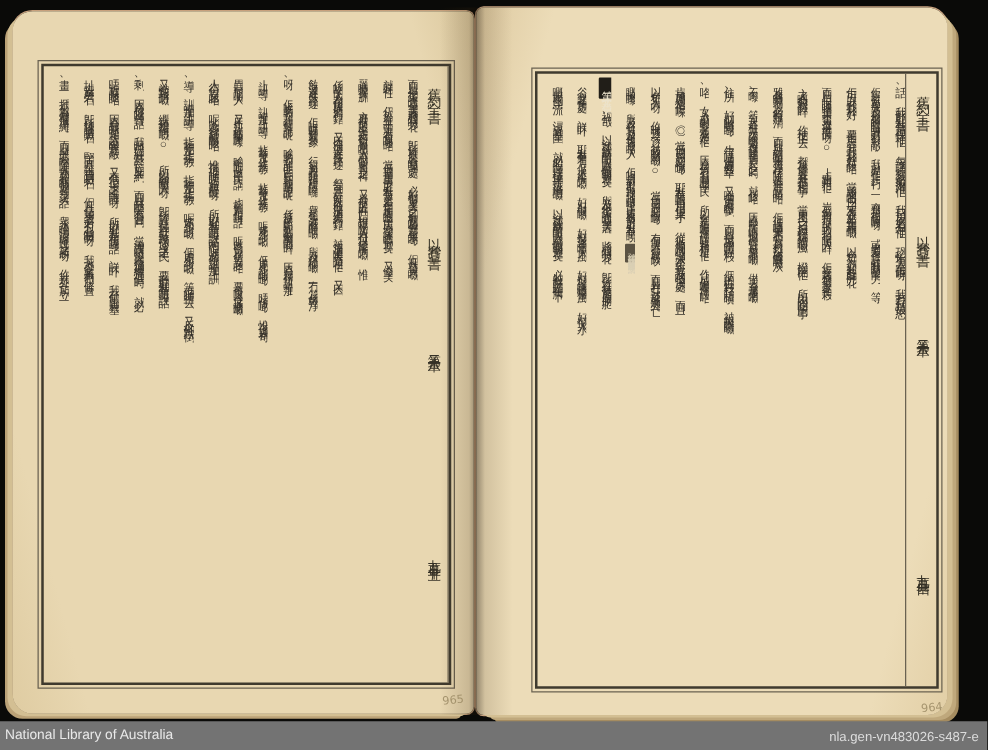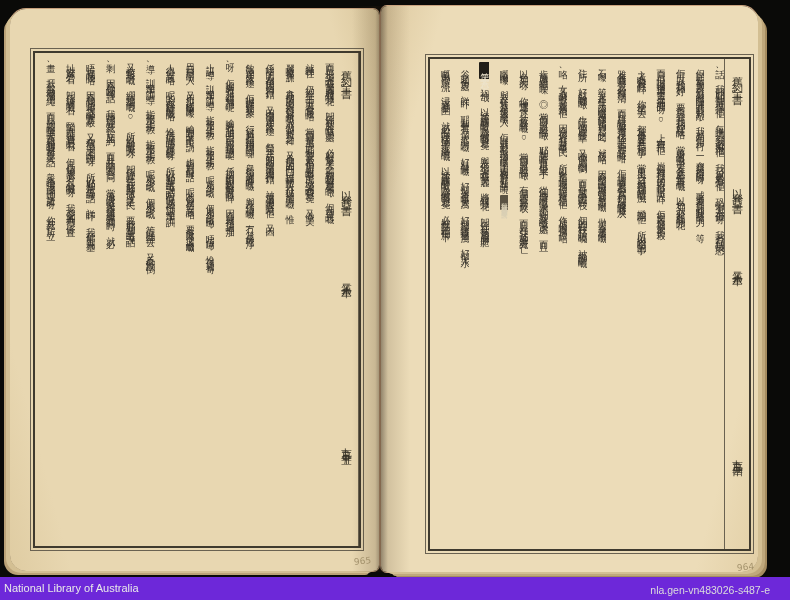--- a/index.html
+++ b/index.html
@@ -53,24 +53,24 @@
     letter-spacing:1px; padding:2px 1px; margin-top:2px; border-radius:1px; }
 
   
   .pencil { position:absolute; color:#9b8a64; font-size:9px;
     font-family:"DejaVu Sans", sans-serif; transform:rotate(-6deg); opacity:.85; }
   .pencil-left  { left:354px; top:556px; }
   .pencil-right { left:737px; top:562px; }
 
   
   .footer { position:absolute; left:0; bottom:0; width:790px; height:23px;
-    background:#6d28d9; color:#e9e9e9;
+    background:#737373; color:#e9e9e9;
     font-family:"Liberation Sans", sans-serif; font-size:11px; }
   .footer .lib { position:absolute; left:4px; top:5px; }
-  .footer .id  { position:absolute; right:20px; top:7px; font-size:10.5px; color:#dcdcdc; }
+  .footer .id  { position:absolute; right:7px; top:7px; font-size:10.5px; color:#dcdcdc; }
 </style>
 </head>
 <body>
 
 <div class="page page-left">
   <div class="frame frame-left">
     <div class="frame-inner">
       <div class="margin-col">
         <div class="mlabel title" style="top:8px">舊約全書</div>
         <div class="mlabel book" style="top:128px">以賽亞書</div>

